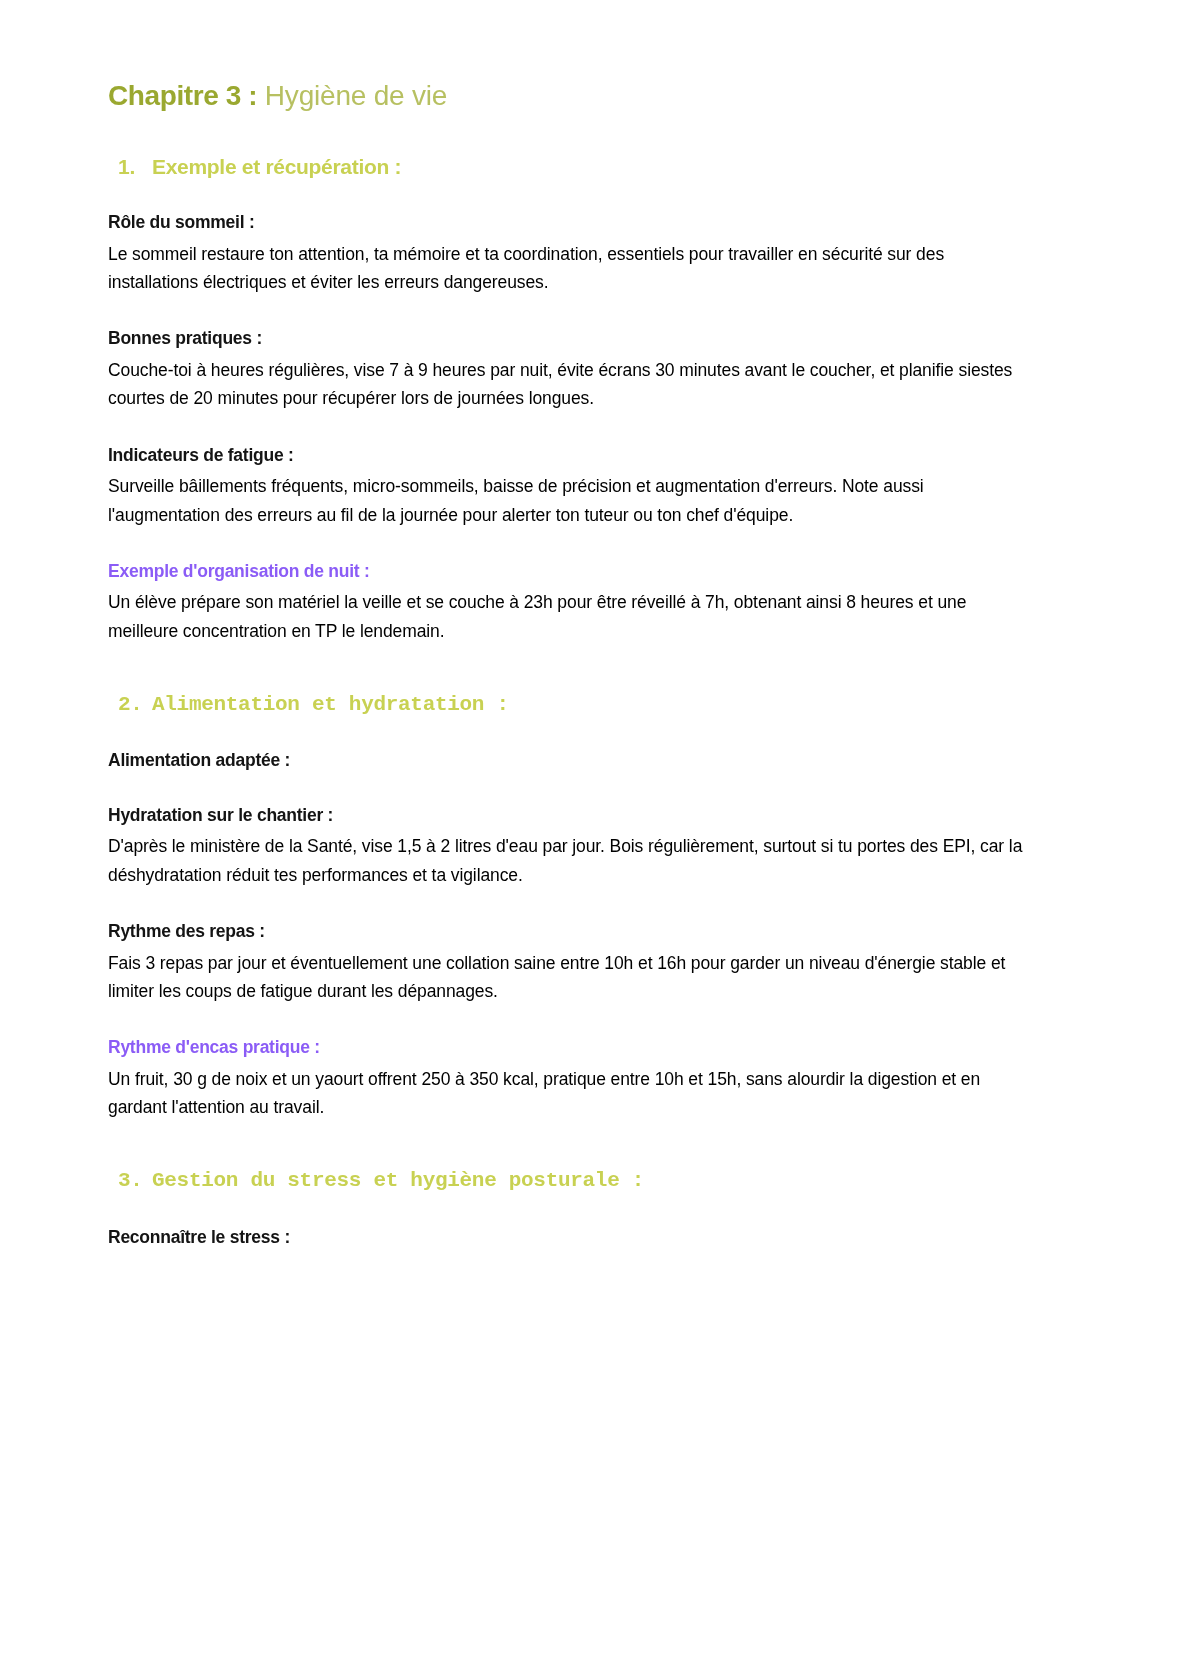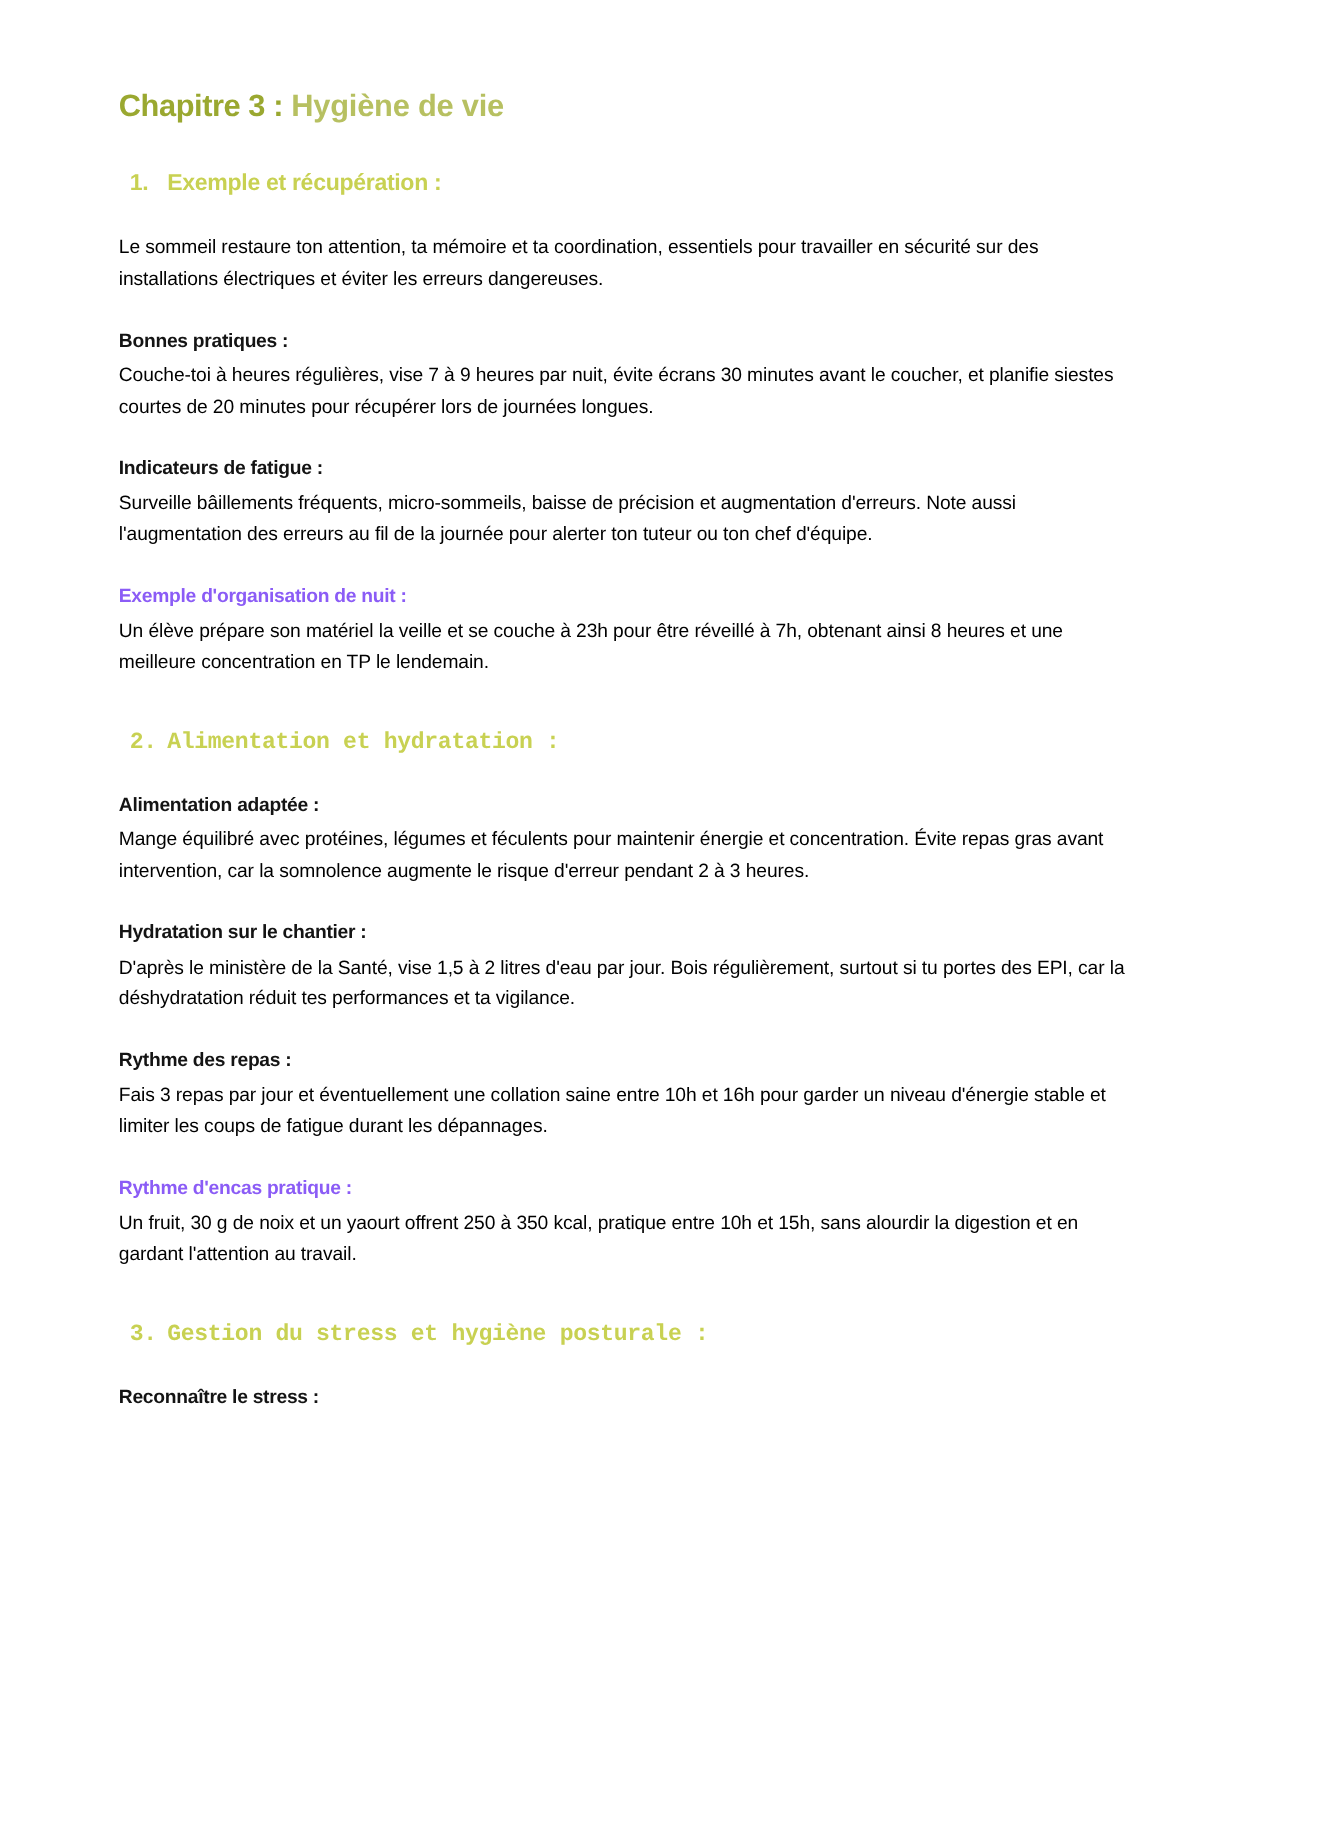--- a/index.html
+++ b/index.html
@@ -34,21 +34,21 @@
     margin: 0 0 40px 0;
     color: #b0bd4a;
     font-weight: 400;
   }
   .chapter-title .chapter-strong {
     font-weight: 800;
     color: #9aa830;
     letter-spacing: -0.4px;
   }
   .chapter-title .chapter-rest {
-    font-weight: 700;
+    font-weight: 400;
     color: #b7c061;
   }
 
   
   .section-heading {
     display: block;
     margin: 0 0 30px 0;
     padding-left: 44px;
     font-size: 21px;
     font-weight: 800;
@@ -102,20 +102,21 @@
 
   <h1 class="chapter-title">
     <span class="chapter-strong">Chapitre 3 :</span><span class="chapter-rest"> Hygiène de vie</span>
   </h1>
 
   <h2 class="section-heading">
     <span class="sec-num">1.</span><span>Exemple et récupération :</span>
   </h2>
 
   <div class="block">
+    <div class="sub-heading">Rôle du sommeil :</div>
     <p class="body-text">Le sommeil restaure ton attention, ta mémoire et ta coordination, essentiels pour travailler en sécurité sur des installations électriques et éviter les erreurs dangereuses.</p>
   </div>
 
   <div class="block">
     <div class="sub-heading">Bonnes pratiques :</div>
     <p class="body-text">Couche-toi à heures régulières, vise 7 à 9 heures par nuit, évite écrans 30 minutes avant le coucher, et planifie siestes courtes de 20 minutes pour récupérer lors de journées longues.</p>
   </div>
 
   <div class="block">
     <div class="sub-heading">Indicateurs de fatigue :</div>
@@ -126,21 +127,20 @@
     <div class="sub-heading accent">Exemple d'organisation de nuit :</div>
     <p class="body-text">Un élève prépare son matériel la veille et se couche à 23h pour être réveillé à 7h, obtenant ainsi 8 heures et une meilleure concentration en TP le lendemain.</p>
   </div>
 
   <h2 class="section-heading gap-before-section">
     <span class="sec-num">2.</span><span>Alimentation et hydratation :</span>
   </h2>
 
   <div class="block">
     <div class="sub-heading">Alimentation adaptée :</div>
-    <p class="body-text">Mange équilibré avec protéines, légumes et féculents pour maintenir énergie et concentration. Évite repas gras avant intervention, car la somnolence augmente le risque d'erreur pendant 2 à 3 heures.</p>
   </div>
 
   <div class="block">
     <div class="sub-heading">Hydratation sur le chantier :</div>
     <p class="body-text">D'après le ministère de la Santé, vise 1,5 à 2 litres d'eau par jour. Bois régulièrement, surtout si tu portes des EPI, car la déshydratation réduit tes performances et ta vigilance.</p>
   </div>
 
   <div class="block">
     <div class="sub-heading">Rythme des repas :</div>
     <p class="body-text">Fais 3 repas par jour et éventuellement une collation saine entre 10h et 16h pour garder un niveau d'énergie stable et limiter les coups de fatigue durant les dépannages.</p>

